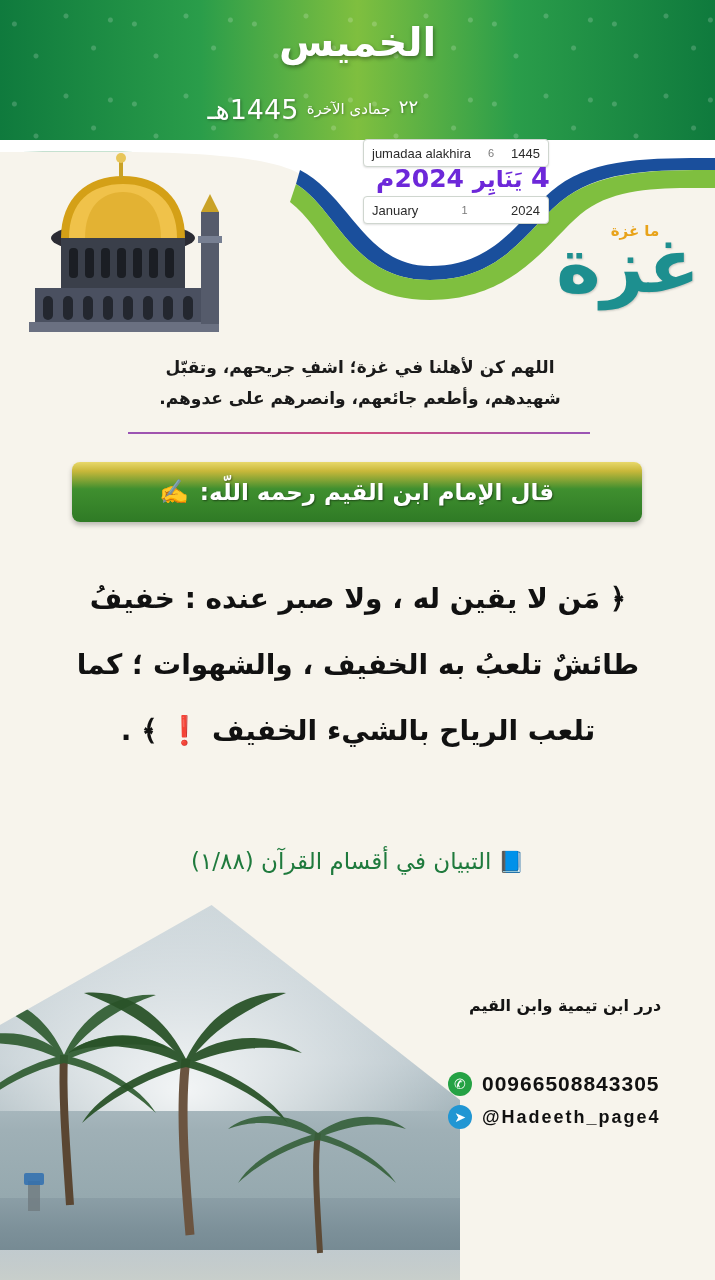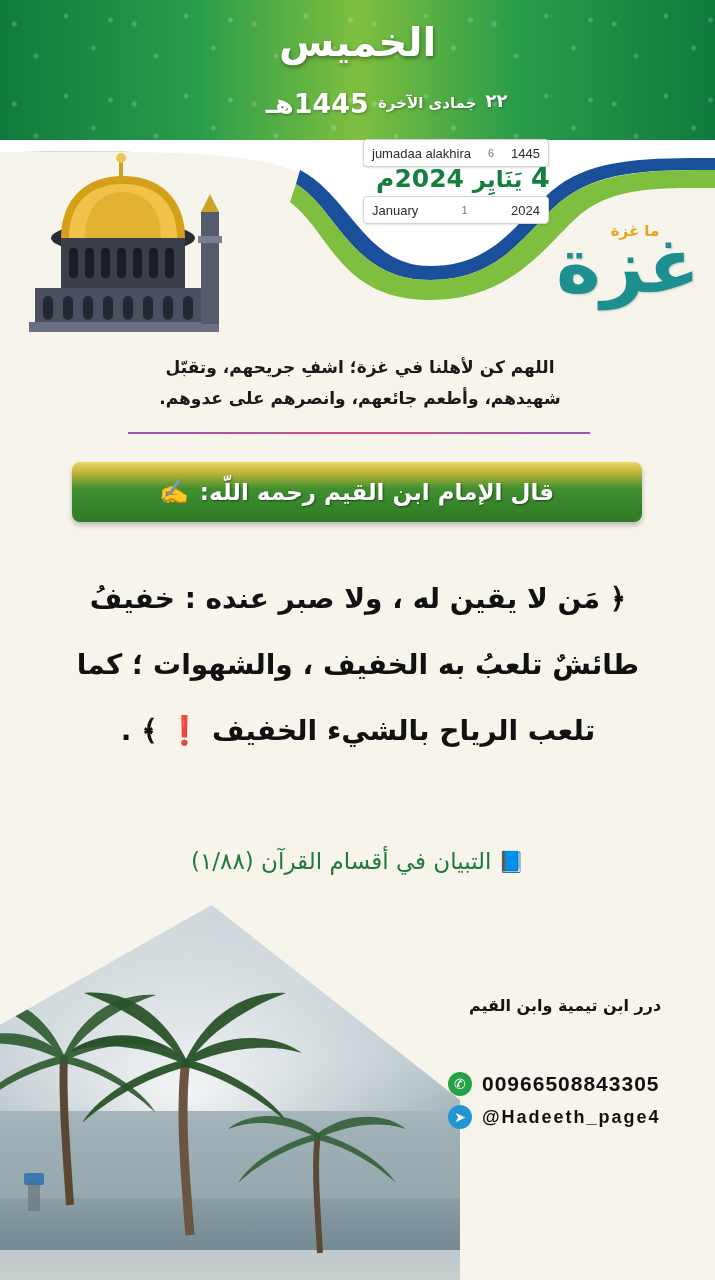--- a/index.html
+++ b/index.html
@@ -56,26 +56,26 @@
     font-size: 40px;
     font-weight: bold;
     color: #ffffff;
     text-shadow: 1px 2px 4px rgba(0,0,0,.4);
     line-height: 1;
   }
   .hijri-line {
     position: absolute;
     top: 88px;
     left: 0; right: 0;
-    margin: 0 auto;
+    margin: 6px auto;
     width: 300px;
-    text-align: right;
+    text-align: left;
     color: #ffffff;
     font-size: 26px;
-    font-weight: bold;
+    font-weight: normal;
     text-shadow: 1px 1px 3px rgba(0,0,0,.35);
     direction: rtl;
     white-space: nowrap;
   }
   .hijri-line .hday { font-size: 18px; vertical-align: 6px; }
   .hijri-line .hmonth { font-size: 15px; vertical-align: 5px; }
   .hijri-line .hyear { font-size: 27px; }
 
   
   .curve-wrap {
@@ -108,21 +108,21 @@
   .strip .mid { font-size: 11px; color: #7a7a7a; }
 
   .greg-date {
     position: absolute;
     top: 162px;
     left: 363px;
     width: 200px;
     text-align: center;
     font-size: 25px;
     font-weight: bold;
-    color: #15803d;
+    color: #6d28d9;
     direction: rtl;
     text-shadow: 0 1px 0 #fff;
   }
   .greg-date .gday { font-size: 27px; }
   .greg-date .gmonth { font-size: 23px; }
 
   
   .mosque {
     position: absolute;
     top: 150px;

